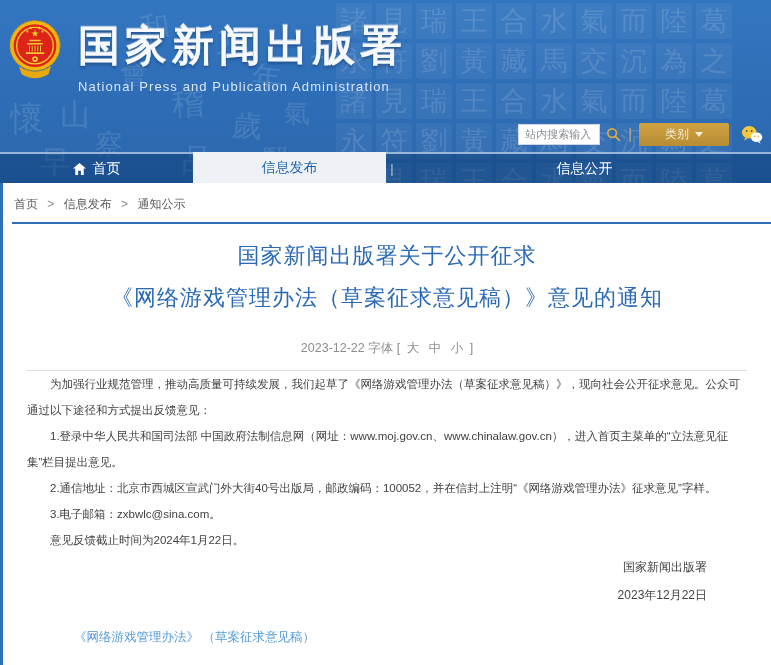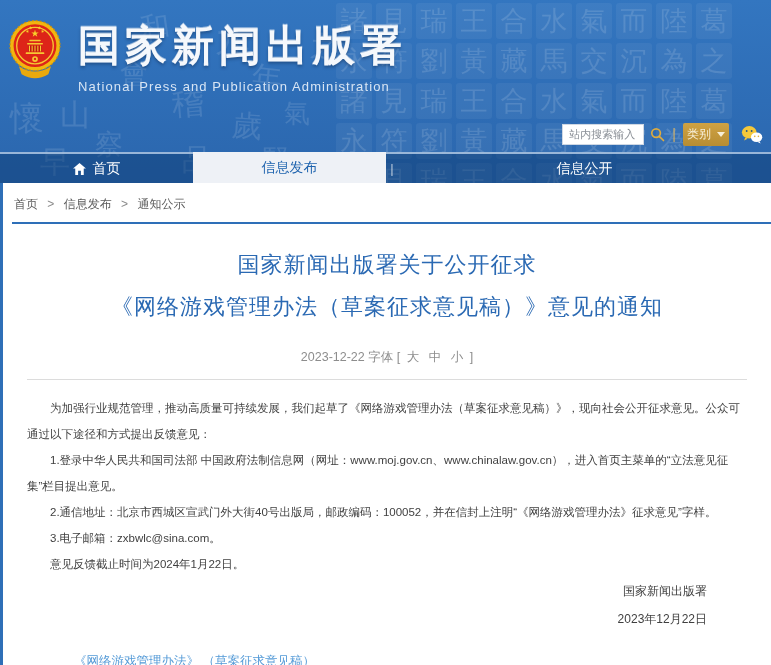--- a/index.html
+++ b/index.html
@@ -54,21 +54,21 @@
     width: 82px; height: 21px; border: 1px solid #cfd8e4; border-radius: 0;
     background: #ffffff; font-size: 11px; padding: 0 6px; color: #333;
     outline: none; font-family: inherit;
   }
   .search-input::placeholder { color: #8a8f96; }
   .search-icon { cursor: pointer; display: block; }
   .search-sep { color: rgba(230,185,90,0.85); font-size: 14px; margin: 0 1px; }
   .category-btn {
     display: flex; align-items: center; gap: 6px; cursor: pointer;
     background: linear-gradient(180deg, #cfa243, #b78d33);
-    border-radius: 2px; padding: 3px 4px;
+    border-radius: 2px; padding: 3px 26px;
     color: #f7efd8; font-size: 12px;
   }
   .caret-down {
     width: 0; height: 0; border-left: 4px solid transparent;
     border-right: 4px solid transparent; border-top: 5px solid #f6eed6;
   }
   .wechat-btn { margin-left: 6px; cursor: pointer; display: block; }
   
   .nav {
     position: relative; z-index: 1; height: 31px;
@@ -96,32 +96,32 @@
     border-left: 3px solid #2f6fb7;
   }
   .breadcrumb {
     padding: 13px 0 9px 11px; font-size: 12px; color: #5c5c5c;
   }
   .breadcrumb a { color: #5c5c5c; text-decoration: none; cursor: pointer; }
   .bc-sep { margin: 0 6px; color: #8a8a8a; }
   .bc-line { margin-left: 9px; border-bottom: 2px solid #2e6fb8; }
   .article { padding: 0 24px; }
   .article-title {
-    margin-top: 20px; text-align: center;
+    margin-top: 11px; text-align: center;
     color: #2a69b3; font-size: 22px; line-height: 42px;
     font-weight: 500; letter-spacing: 1px;
   }
   .meta {
     margin-top: 21px; text-align: center;
     font-size: 12.5px; color: #8d8d8d;
   }
   .meta .date { }
   .meta .fs-btn { cursor: pointer; margin: 0 3px; color: #8d8d8d; }
   .meta-line { margin-top: 13px; border-bottom: 1px solid #dcdcdc; }
-  .body-text { margin-top: 15px; font-size: 11.5px; color: #3f3f3f; }
+  .body-text { font-size: 11.5px; color: #3f3f3f; }
   .body-text p { text-indent: 2em; line-height: 26px; }
   .signature {
     text-align: right; padding-right: 40px; line-height: 28px;
     font-size: 12px; color: #3f3f3f;
   }
   .attachment {
     display: inline-block; margin: 20px 0 0 47px;
     color: #549ad7; font-size: 12.5px; text-decoration: none; cursor: pointer;
   }
 </style>

